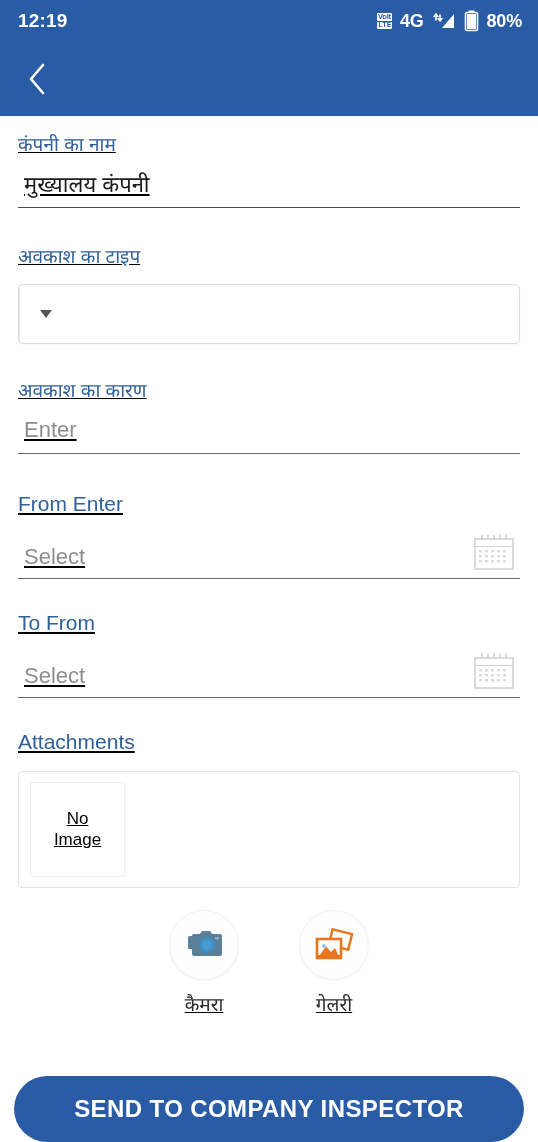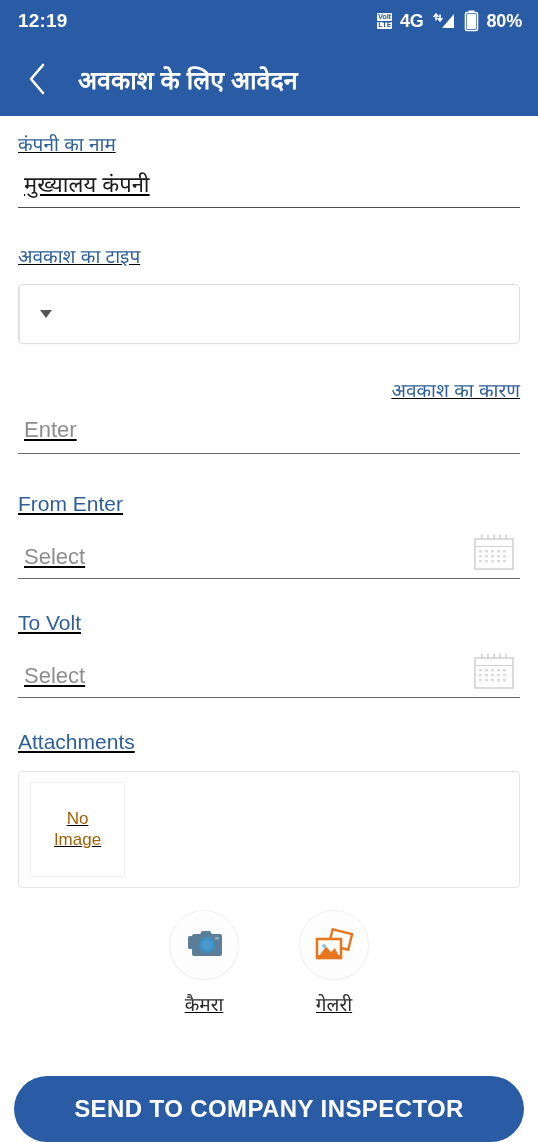--- a/index.html
+++ b/index.html
@@ -196,21 +196,21 @@
   }
   .no-image-thumb {
     width: 95px;
     height: 95px;
     border: 1px solid #efefef;
     border-radius: 2px;
     display: flex;
     flex-direction: column;
     align-items: center;
     justify-content: center;
-    color: #a16207;
+    color: #000000;
     font-size: 17px;
     line-height: 1.25;
     text-align: center;
     background: #ffffff;
   }
 
   
   .media-row {
     display: flex;
     justify-content: center;
@@ -296,42 +296,41 @@
       <div class="battery-pct">80%</div>
     </div>
   </div>
 
   <div class="app-bar">
     <div class="back-btn">
       <svg width="22" height="34" viewBox="0 0 22 34">
         <path d="M17 3 L5 17 L17 31" stroke="#ffffff" stroke-width="2.6" fill="none" stroke-linecap="round" stroke-linejoin="round"></path>
       </svg>
     </div>
-    <div class="app-title">अवकाश के लिए आवेदन</div>
   </div>
 
   <div class="form-body">
 
     <div class="field">
       <div class="field-label">कंपनी का नाम</div>
       <div class="underline-input">
         <span class="input-value">मुख्यालय कंपनी</span>
       </div>
     </div>
 
     <div class="field" style="margin-top:36px;">
       <div class="field-label">अवकाश का टाइप</div>
       <div class="select-box">
         <div class="select-arrow-wrap">
           <span class="caret"></span>
         </div>
       </div>
     </div>
 
-    <div class="field" style="margin-top:34px;text-align:right;">
+    <div class="field" style="margin-top:34px;">
       <div class="field-label">अवकाश का कारण</div>
       <div class="underline-input light">
         <span class="input-placeholder">Enter</span>
       </div>
     </div>
 
     <div class="field" style="margin-top:36px;">
       <div class="field-label en">From Enter</div>
       <div class="date-row">
         <span class="input-placeholder">Select</span>
@@ -354,21 +353,21 @@
               <rect x="13" y="28" width="3" height="2.4"></rect>
             <rect x="19" y="28" width="3" height="2.4"></rect>
               <rect x="25" y="28" width="3" height="2.4"></rect>
             <rect x="31" y="28" width="3" height="2.4"></rect>
           </g>
         </svg>
       </div>
     </div>
 
     <div class="field" style="margin-top:30px;">
-      <div class="field-label en">To Volt</div>
+      <div class="field-label en">To From</div>
       <div class="date-row">
         <span class="input-placeholder">Select</span>
         <svg class="cal-icon" width="44" height="40" viewBox="0 0 44 40">
           <rect x="3" y="7" width="38" height="30" fill="none" stroke="#d2d2d2" stroke-width="1.6"></rect>
           <line x1="3" y1="14.5" x2="41" y2="14.5" stroke="#d2d2d2" stroke-width="1.2"></line>
           <path d="M10 7 L10 3 M16 7 L16 3 M22 7 L22 3 M28 7 L28 3 M34 7 L34 3" stroke="#d2d2d2" stroke-width="1.6" stroke-linecap="round"></path>
           <g fill="#dcdcdc">
             <rect x="7" y="18" width="3" height="2.4"></rect>
               <rect x="13" y="18" width="3" height="2.4"></rect>
             <rect x="19" y="18" width="3" height="2.4"></rect>

